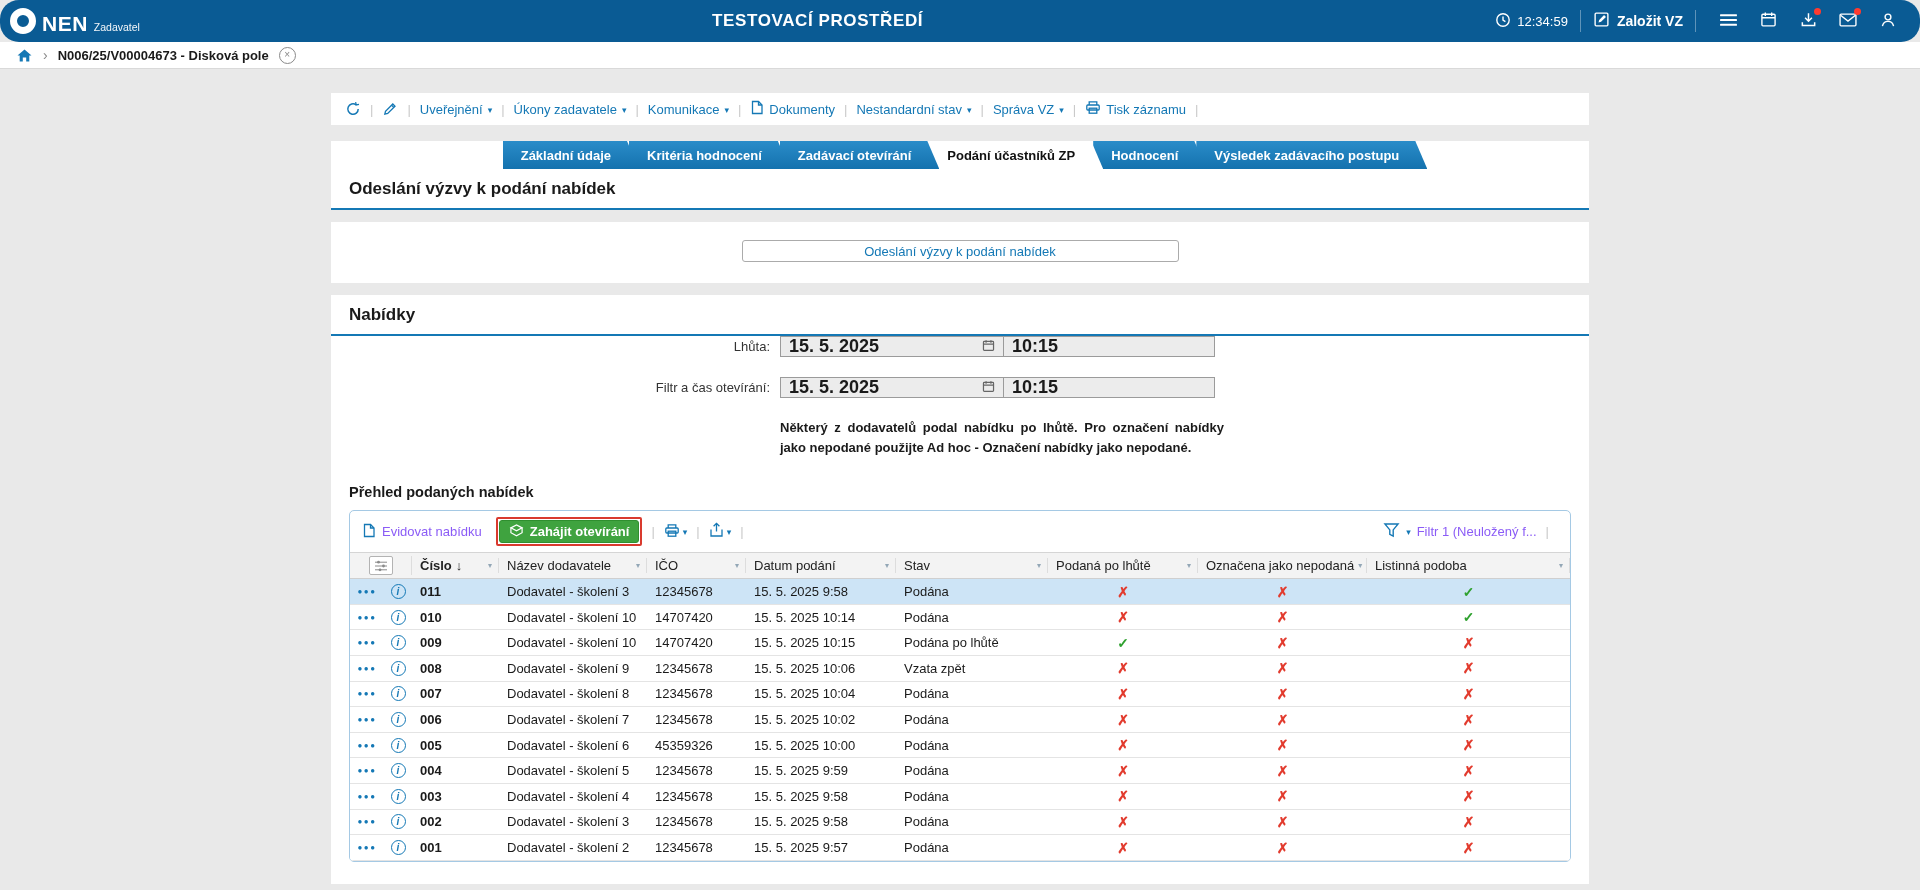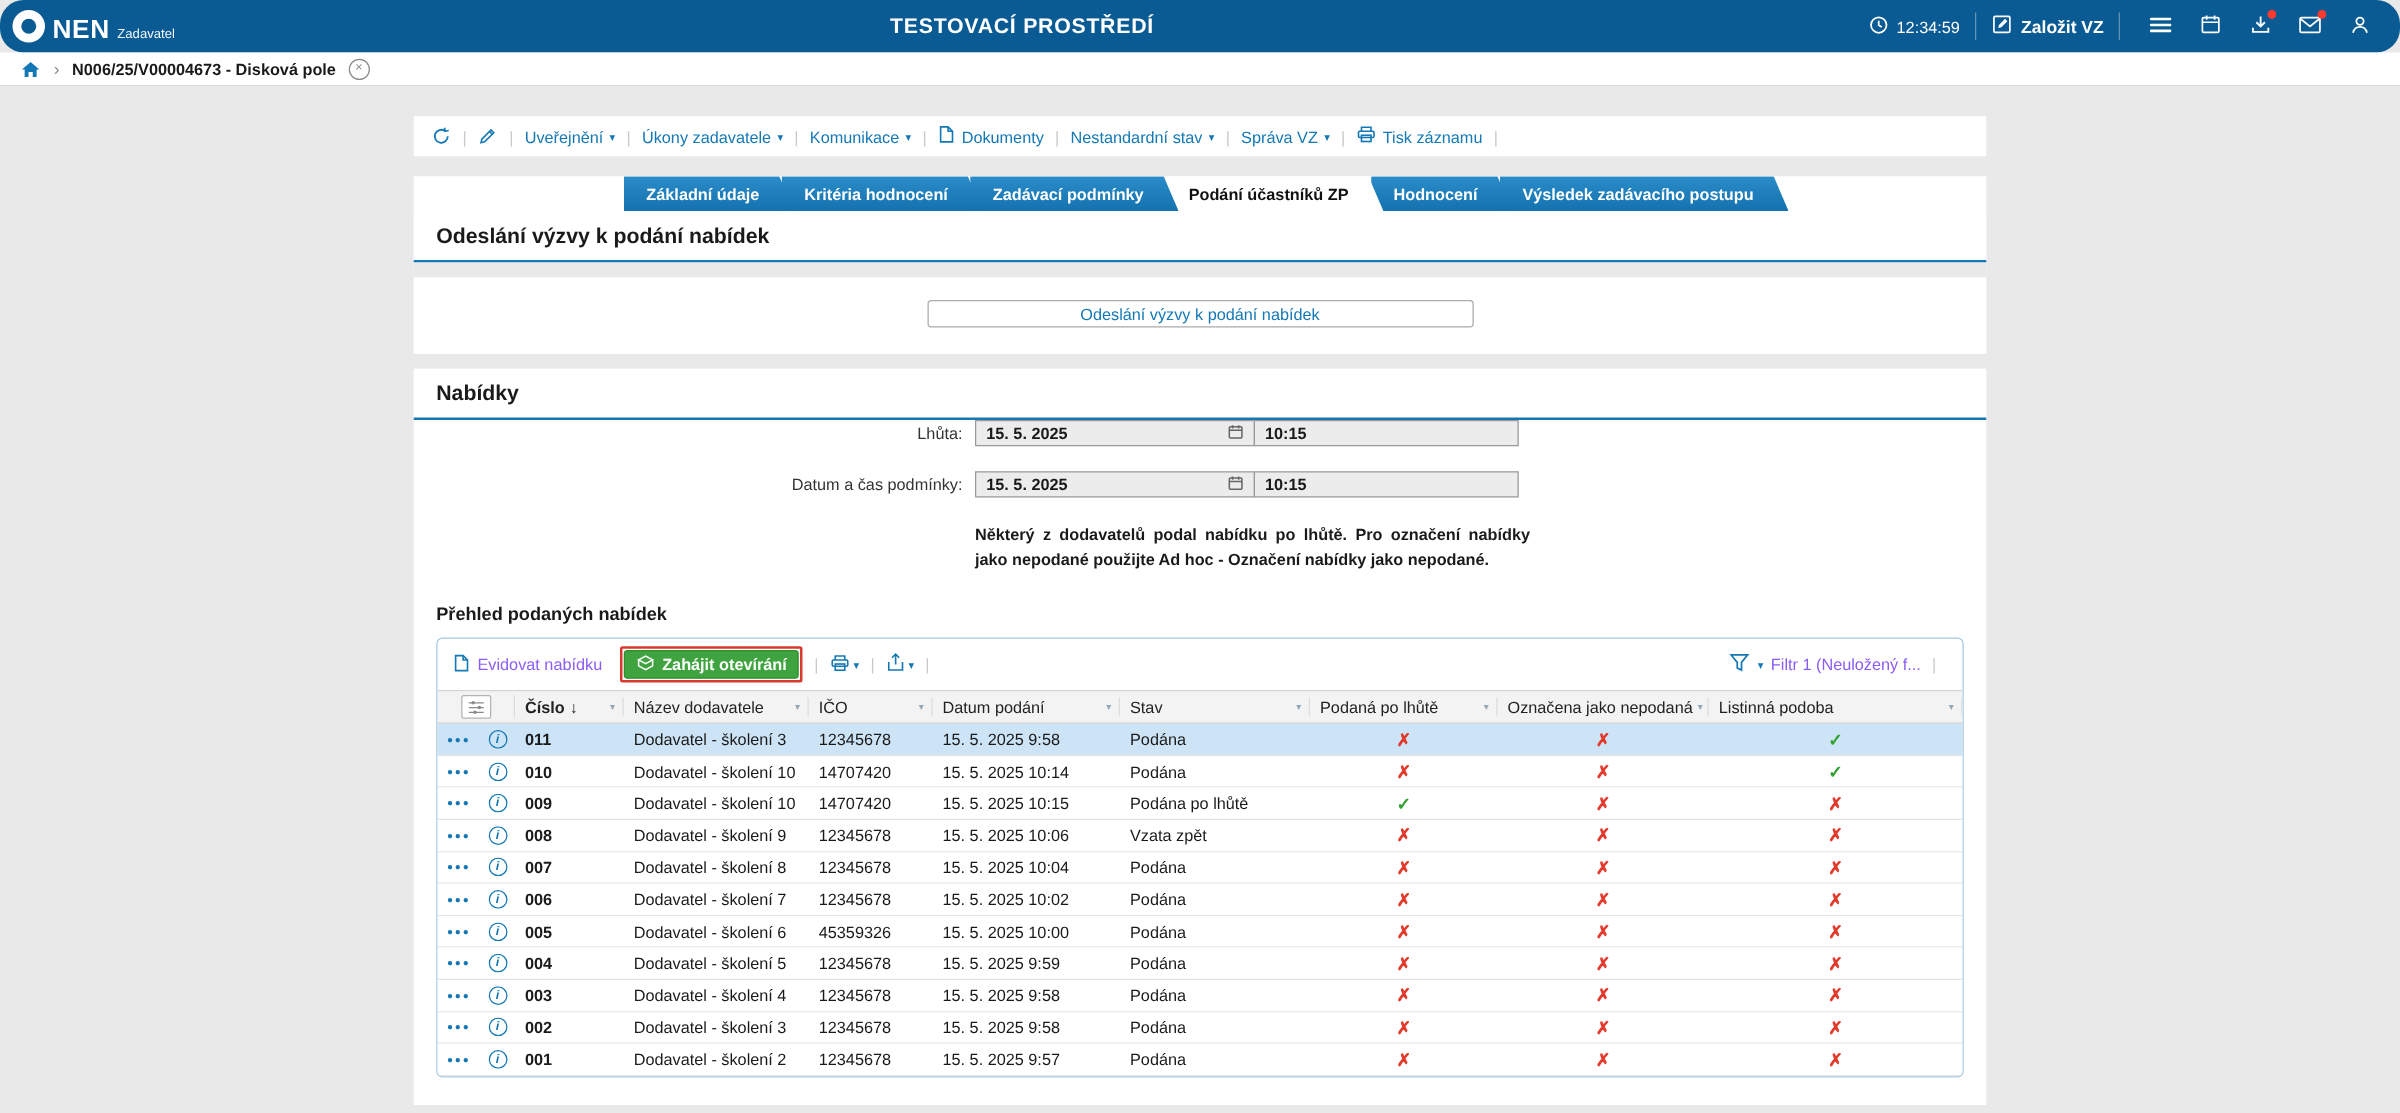--- a/index.html
+++ b/index.html
@@ -46,21 +46,21 @@
   .section-head { padding:10px 18px 9px; border-bottom:2px solid #1478b5; background:#fff; }
   .section-title { font-size:17px; font-weight:bold; }
   .inner-gap { height:12px; background:#e9e9e9; }
   .invitation-body { padding:18px 0 21px; display:flex; justify-content:center; background:#fff; }
   .outline-btn { width:437px; height:22px; border:1px solid #ababab; border-radius:3px; background:#fff; color:#1478b5; font-size:13px; cursor:pointer; font-family:inherit; }
   .bids-card { margin-top:12px; padding-bottom:22px; }
   
   .form-area { }
   .form-row { display:flex; align-items:center; margin-bottom:20px; }
   .form-label { width:449px; text-align:right; padding-right:10px; color:#333; font-size:13px; }
-  .field { display:flex; align-items:center; background:#ececec; border:1px solid #9b9b9b; height:21px; font-weight:bold; font-size:13px; padding:0 8px; cursor:pointer; }
+  .field { display:flex; align-items:center; background:#ececec; border:1px solid #9b9b9b; height:21px; font-weight:bold; font-size:18px; padding:0 8px; cursor:pointer; }
   .field.date { width:224px; justify-content:space-between; }
   .field.time { width:212px; margin-left:-1px; }
   .warning { margin-left:449px; width:444px; text-align:justify; font-weight:bold; font-size:13px; line-height:1.55; margin-top:6px; }
   
   .table-title { margin:26px 0 10px 18px; font-size:14.5px; font-weight:bold; }
   .panel { margin:0 18px; border:1px solid #a5c9e4; border-radius:5px; background:#fff; overflow:hidden; }
   .panel-toolbar { display:flex; align-items:center; padding:6px 12px; }
   .link-btn { display:flex; align-items:center; gap:6px; color:#8b5cf6; background:none; border:none; font-size:13px; cursor:pointer; font-family:inherit; }
   .green-wrap { border:2px solid #d93a2e; padding:1px; display:inline-flex; margin-left:14px; border-radius:2px; }
   .green-btn { display:flex; align-items:center; gap:6px; background:#3fa33f; border:1px solid #2f8f2f; color:#fff; font-weight:bold; font-size:13px; padding:2px 9px; border-radius:3px; cursor:pointer; font-family:inherit; }
@@ -240,21 +240,21 @@
   <div class="tabs-row">
   <div class="tab" style="z-index: 30;">
     <span class="tab-label">Základní údaje</span>
   </div>
 
   <div class="tab" style="z-index: 29;">
     <span class="tab-label">Kritéria hodnocení</span>
   </div>
 
   <div class="tab" style="z-index: 28;">
-    <span class="tab-label">Zadávací podmínky</span>
+    <span class="tab-label">Zadávací otevírání</span>
   </div>
 
   <div class="tab active" style="z-index: 27;">
     <span class="tab-label">Podání účastníků ZP</span>
   </div>
 
   <div class="tab" style="z-index: 26;">
     <span class="tab-label">Hodnocení</span>
   </div>
 
@@ -286,21 +286,21 @@
           <span><svg width="13" height="13" viewBox="0 0 16 16" fill="none" stroke="#666" stroke-width="1.5">
                 <rect x="1.8" y="3" width="12.4" height="11" rx="1"></rect>
                 <path d="M1.8 6.4h12.4M5 1.4v3.2M11 1.4v3.2"></path>
               </svg></span>
         </div>
         <div class="field time">
           <span>10:15</span>
         </div>
       </div>
       <div class="form-row">
-        <span class="form-label">Datum a čas podmínky:</span>
+        <span class="form-label">Filtr a čas otevírání:</span>
         <div class="field date">
           <span>15. 5. 2025</span>
           <span><svg width="13" height="13" viewBox="0 0 16 16" fill="none" stroke="#666" stroke-width="1.5">
                 <rect x="1.8" y="3" width="12.4" height="11" rx="1"></rect>
                 <path d="M1.8 6.4h12.4M5 1.4v3.2M11 1.4v3.2"></path>
               </svg></span>
         </div>
         <div class="field time">
           <span>10:15</span>
         </div>

